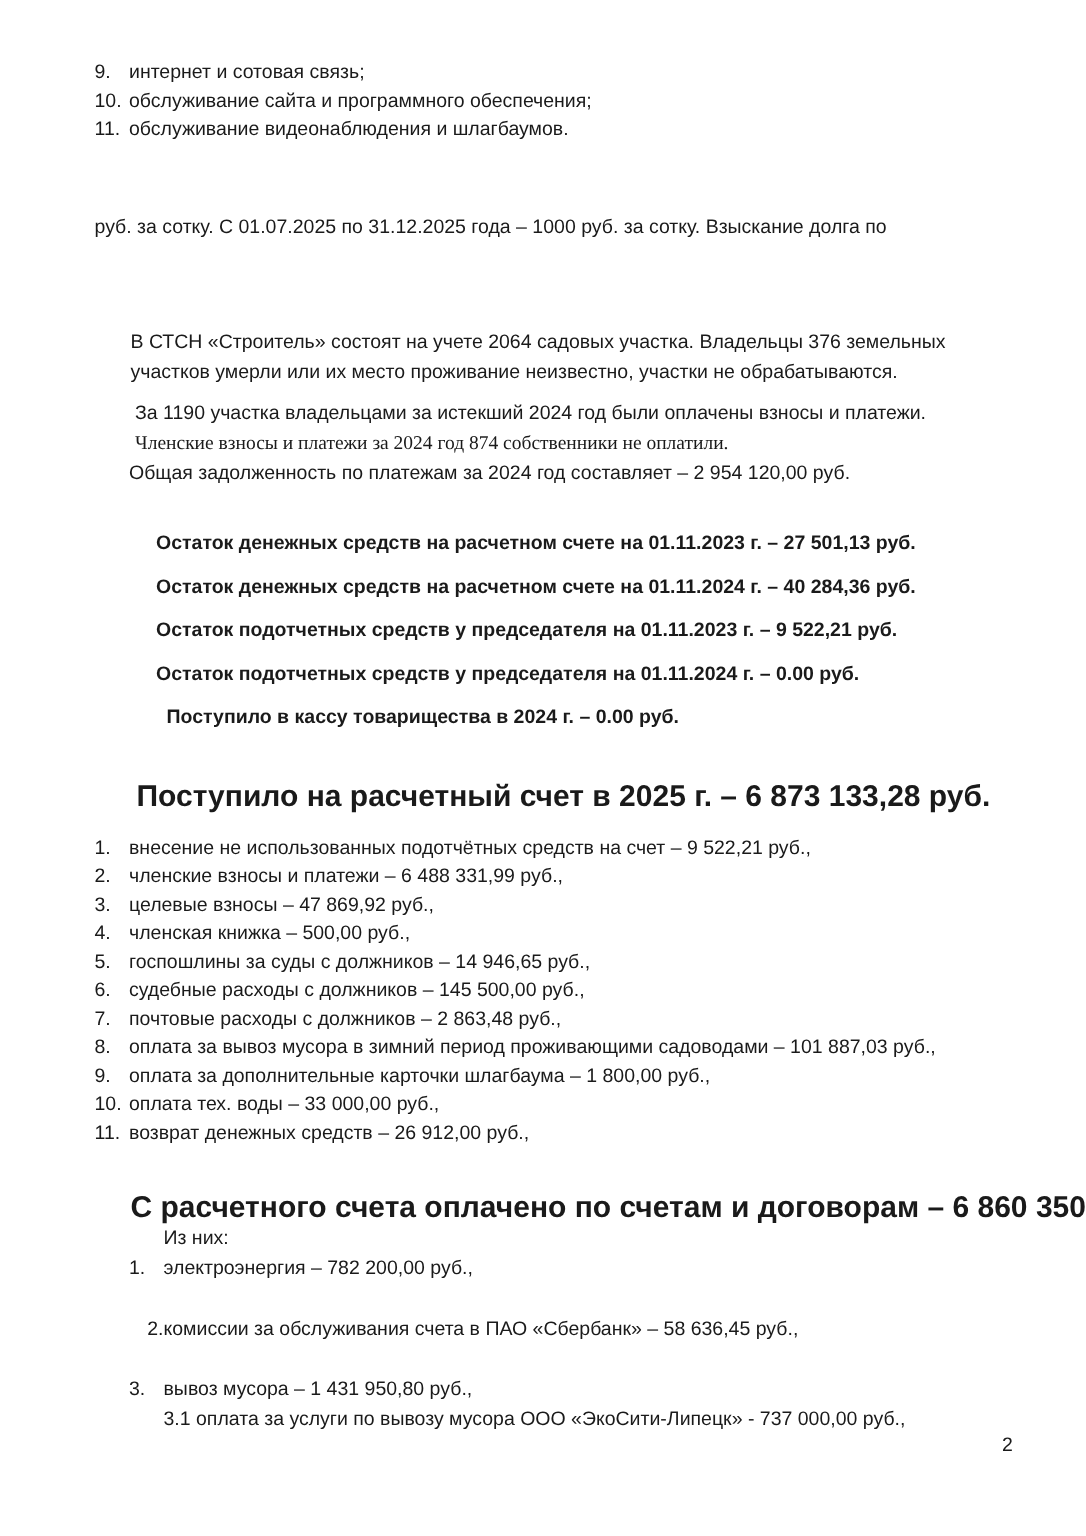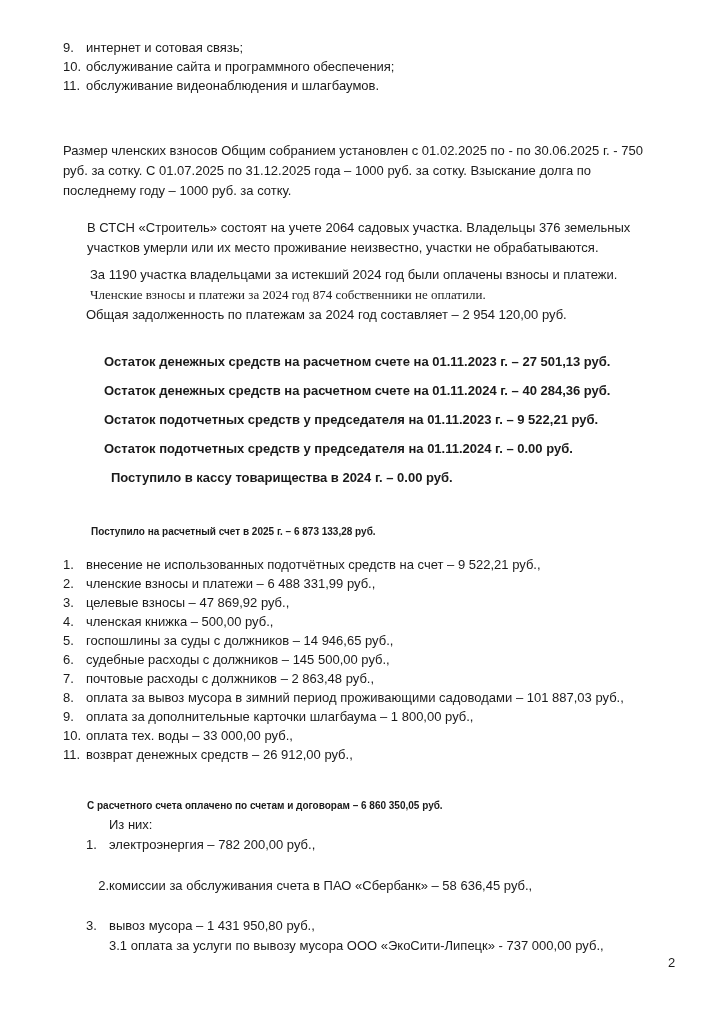--- a/index.html
+++ b/index.html
@@ -1,40 +1,38 @@
 <!DOCTYPE html>
 <html><head>
 <meta charset="utf-8">
 <style>
   html, body { margin:0; padding:0; background:#ffffff; }
   body { width:724px; height:1024px; position:relative; overflow:hidden;
          font-family:"Liberation Sans", sans-serif; color:#1a1a1a; font-size:13px; }
   .abs { position:absolute; white-space:nowrap; line-height:19px; }
   .num { display:inline-block; width:23px; }
   .bold { font-weight:bold; }
-  .h2 { font-weight:bold; font-size:10px; }
+  .h2 { font-weight:bold; font-size:20px; }
   .para { position:absolute; line-height:20px; }
 </style>
 </head>
 <body>
 
 <div class="abs" style="left:63px;top:38px;">
   <span class="num">9.</span><span>интернет и сотовая связь;</span>
 </div>
 <div class="abs" style="left:63px;top:57px;">
   <span class="num">10.</span><span>обслуживание сайта и программного обеспечения;</span>
 </div>
 <div class="abs" style="left:63px;top:76px;">
   <span class="num">11.</span><span>обслуживание видеонаблюдения и шлагбаумов.</span>
 </div>
 
 <div class="para" style="left:63px;top:141px;">
-  <div>Размер членских взносов Общим собранием установлен с 01.02.2025 по - по 30.06.2025 г. - 750</div>
   <div>руб. за сотку. С 01.07.2025 по 31.12.2025 года – 1000 руб. за сотку. Взыскание долга по</div>
-  <div>последнему году – 1000 руб. за сотку.</div>
 </div>
 
 <div class="para" style="left:87px;top:218px;">
   <div>В СТСН «Строитель» состоят на учете 2064 садовых участка. Владельцы 376 земельных</div>
   <div>участков умерли или их место проживание неизвестно, участки не обрабатываются.</div>
 </div>
 
 <div class="para" style="left:88px;top:265px;">
   <div style="padding-left:2px;">За 1190 участка владельцами за истекший 2024 год были оплачены взносы и платежи.</div>
   <div style="padding-left:2px;font-family:Liberation Serif, serif;">Членские взносы и платежи за 2024 год 874 собственники не оплатили.</div>

